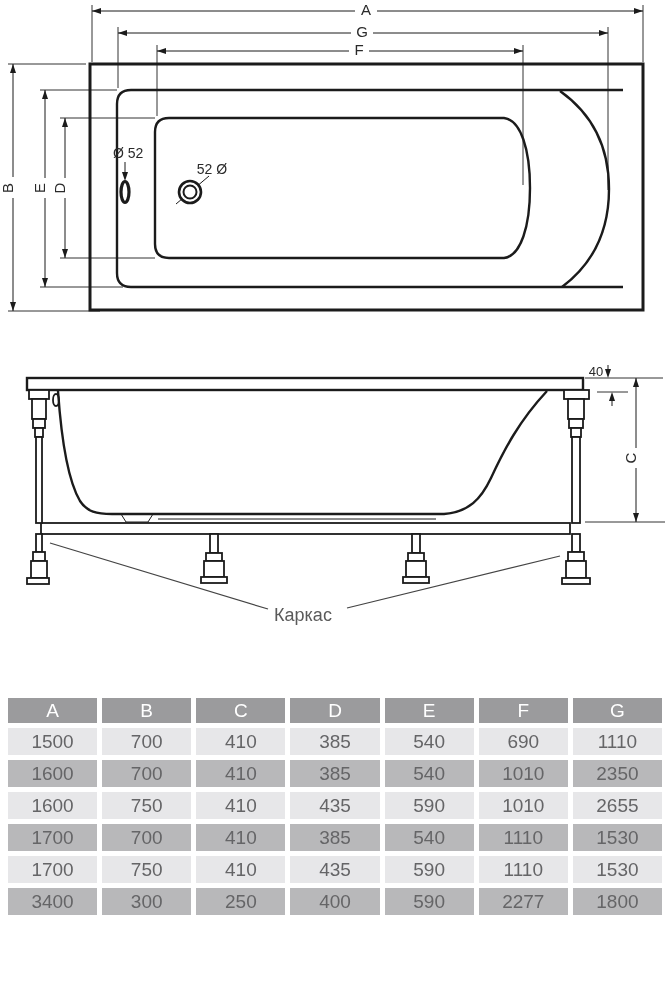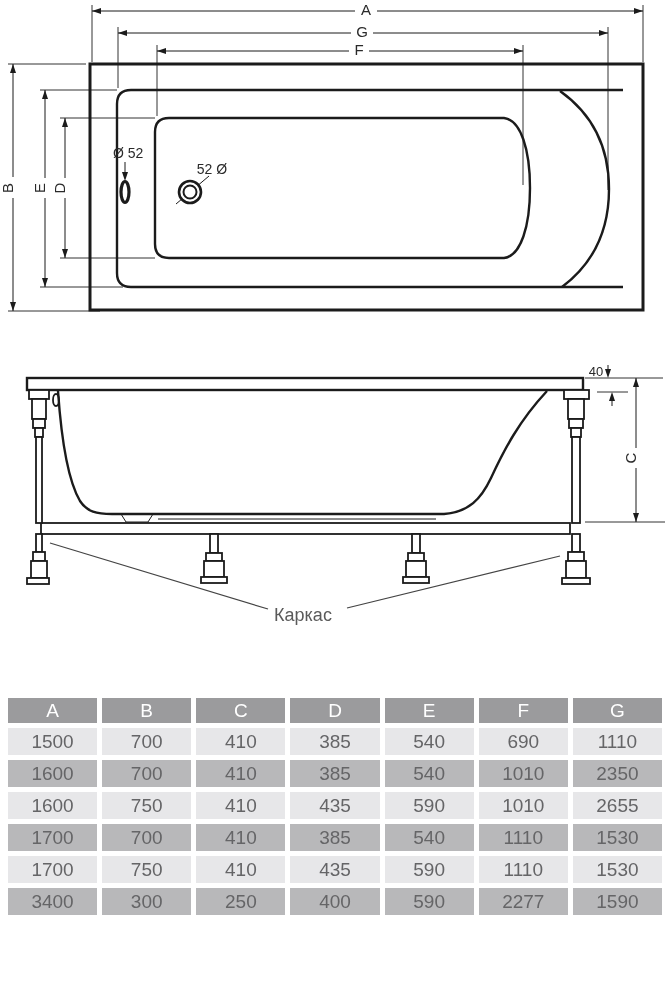--- a/index.html
+++ b/index.html
@@ -258,14 +258,14 @@
     <div class="td light">435</div>
     <div class="td light">590</div>
     <div class="td light">1110</div>
     <div class="td light">1530</div>
     <div class="td dark">3400</div>
     <div class="td dark">300</div>
     <div class="td dark">250</div>
     <div class="td dark">400</div>
     <div class="td dark">590</div>
     <div class="td dark">2277</div>
-    <div class="td dark">1590</div>
+    <div class="td dark">1800</div>
   </div>
 
 </body></html>

